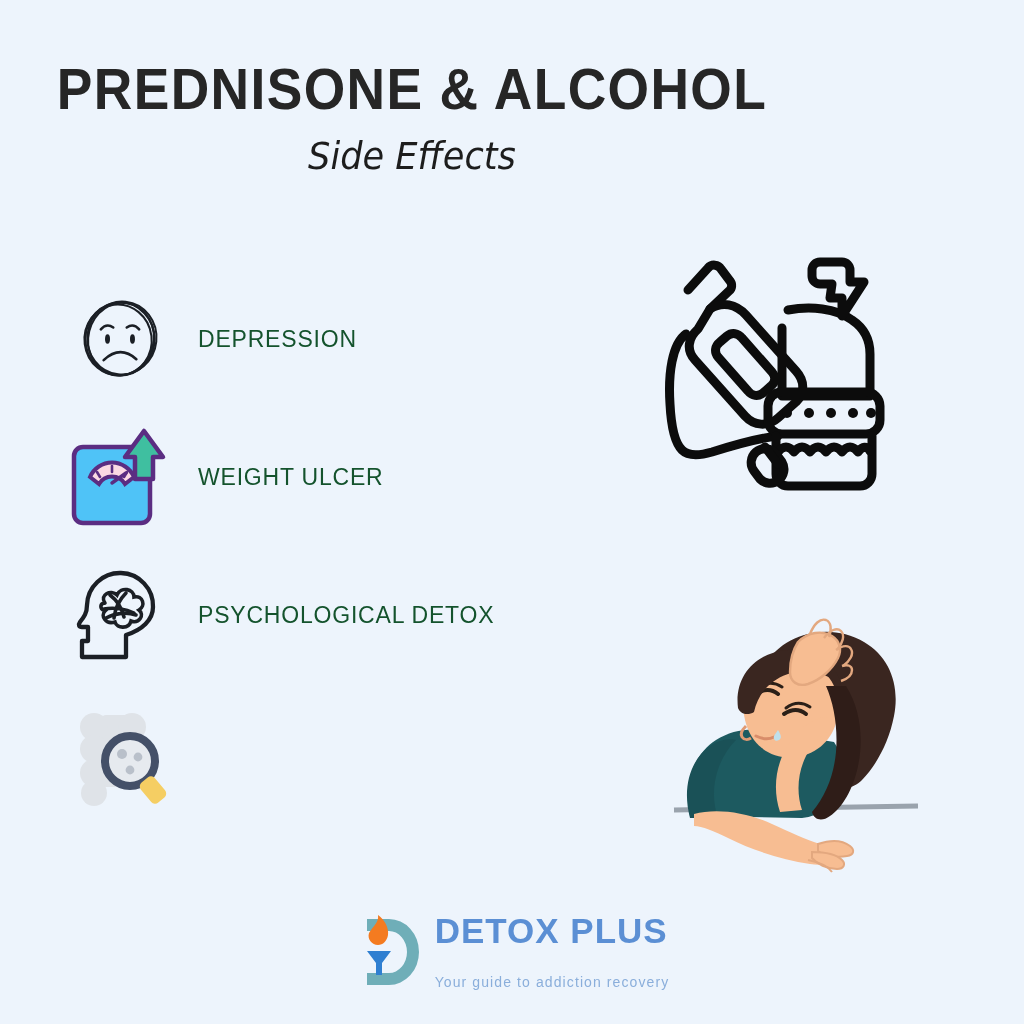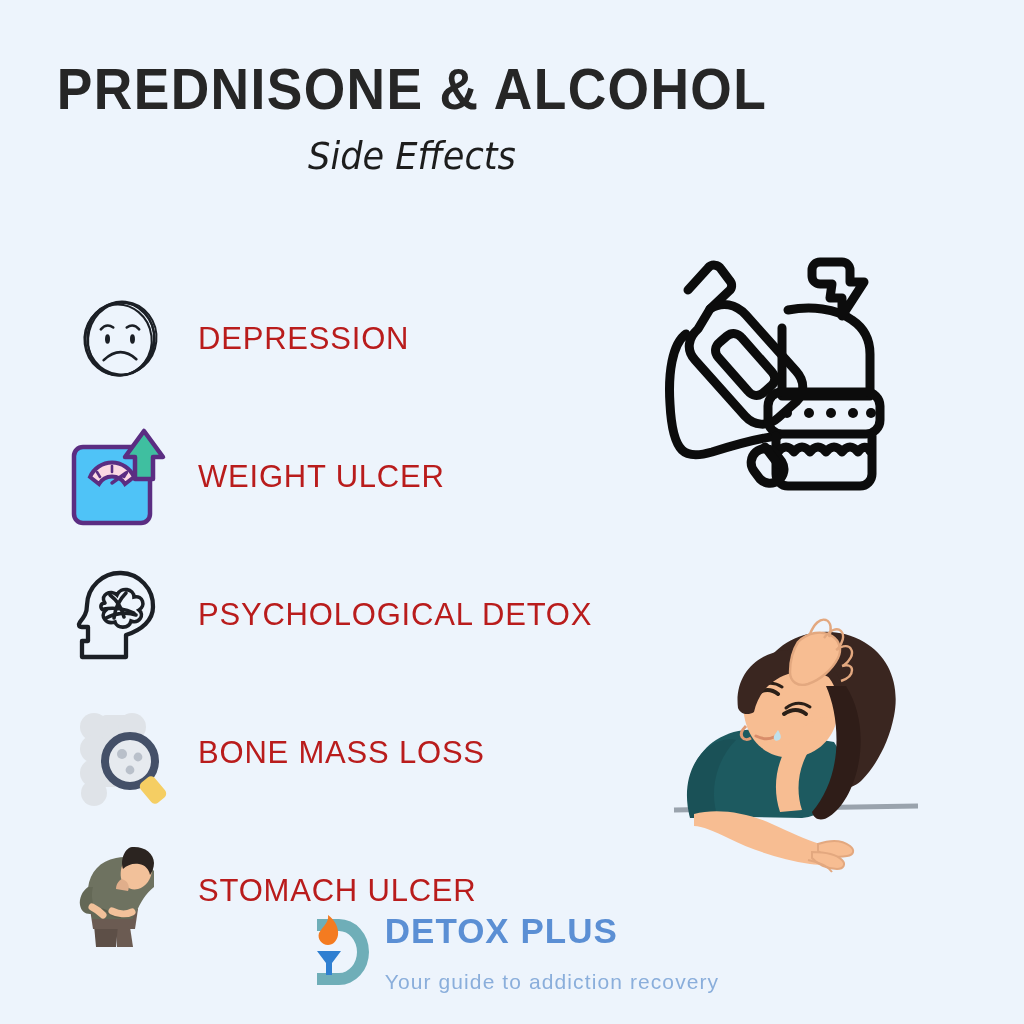--- a/index.html
+++ b/index.html
@@ -68,23 +68,23 @@
     min-width: 120px;
     height: 120px;
     display: flex;
     align-items: center;
     justify-content: center;
   }
   .row-label {
     margin-left: 18px;
     font-family: "Liberation Sans", sans-serif;
     font-weight: normal;
-    font-size: 31px;
+    font-size: 23px;
     letter-spacing: 0.8px;
-    color: #b91c1c;
+    color: #14532d;
     white-space: nowrap;
   }
 
   
   .sketch-face { width: 96px; height: 96px; }
 
   
   .illus-bottle {
     position: absolute;
     left: 664px;
@@ -125,21 +125,21 @@
     font-family: "Liberation Sans", sans-serif;
     font-weight: bold;
     font-size: 35px;
     line-height: 38px;
     letter-spacing: 1px;
     color: #5b8fd4;
   }
   .logo-tagline {
     margin-top: 3px;
     font-family: "Liberation Sans", sans-serif;
-    font-size: 21px;
+    font-size: 14px;
     line-height: 20px;
     letter-spacing: 1.1px;
     color: #8aaedb;
   }
 </style>
 </head>
 <body>
 
 <div class="canvas">
 
@@ -217,42 +217,22 @@
           </g>
           <circle cx="62" cy="64" r="25" fill="#e6eaef" stroke="#445068" stroke-width="8"></circle>
           <g fill="#b9c0ca">
             <circle cx="54" cy="57" r="5"></circle>
             <circle cx="70" cy="60" r="4.4"></circle>
             <circle cx="62" cy="73" r="4.4"></circle>
           </g>
           <rect x="76" y="80" width="18" height="26" rx="5" fill="#f5ce63" transform="rotate(-40 85 93)"></rect>
         </svg>
       </div>
-      <div class="row-label">BONE MASS LOSS</div>
-    </div>
-
-    <div class="row">
-      <div class="row-icon">
-        <svg width="104" height="112" viewBox="0 0 104 112">
-          <path d="M48 92 h14 l3 20 h-16 z" fill="#6b5b52"></path>
-          <path d="M26 90 h24 l-2 22 h-20 z" fill="#5d4f47"></path>
-          <path d="M22 74 h48 l-3 20 h-42 z" fill="#6b5b52"></path>
-          <path d="M86 36 c-10 -12 -24 -16 -38 -13 c-16 3 -26 14 -28 30 c-1 10 1 18 4 25 h44 c4 -10 10 -20 18 -26 z" fill="#6e7260"></path>
-          <path d="M20 52 c-6 4 -9 12 -8 18 c1 6 5 9 10 9 c3 0 5 -2 5 -5 c-3 -7 -4 -15 -2 -22 z" fill="#646856"></path>
-          <path d="M24 72 c8 5 18 8 28 8 c6 0 10 -1 14 -3 l-1 7 h-41 z" fill="#646856"></path>
-          <path d="M68 18 c10 0 16 7 16 16 c0 9 -6 18 -14 20 c-8 2 -15 -3 -17 -11 c-2 -11 5 -25 15 -25 z" fill="#f2c19a"></path>
-          <path d="M64 12 c12 -1 22 6 22 16 c0 5 -2 9 -4 12 c-1 -6 -5 -10 -11 -11 c-6 -1 -12 1 -16 5 c-3 -10 2 -21 9 -22 z" fill="#2b2420"></path>
-          <path d="M54 44 c-4 2 -6 6 -6 10 l12 2 c2 -5 0 -10 -6 -12 z" fill="#e0ae8b"></path>
-          <path d="M24 74 c6 -1 12 0 17 4 c4 4 10 5 15 3" fill="none" stroke="#5b5f4e" stroke-width="2"></path>
-          <path d="M44 76 c6 3 14 4 20 1" fill="none" stroke="#f2c19a" stroke-width="7" stroke-linecap="round"></path>
-          <path d="M24 72 c4 2 8 5 11 8" fill="none" stroke="#f2c19a" stroke-width="7" stroke-linecap="round"></path>
-        </svg>
-      </div>
-      <div class="row-label">STOMACH ULCER</div>
-    </div>
+    </div>
+
   </div>
 
   <div class="illus-bottle">
     <svg width="256" height="250" viewBox="0 0 256 250">
       <g fill="none" stroke="#0c0c0c" stroke-width="9" stroke-linejoin="round" stroke-linecap="round">
 
         <path d="M22 88 c-14 10 -18 40 -16 70 c1 20 4 38 12 46 c6 6 16 6 30 2 c22 -7 46 -14 66 -16"></path>
 
         <path d="M24 44 l20 -22 a8 8 0 0 1 13 1 l9 12 a7 7 0 0 1 -1 10 l-19 18"></path>
 

